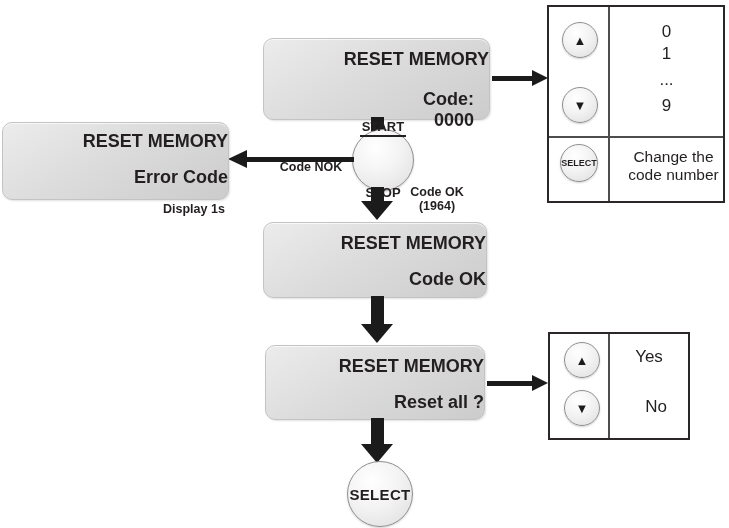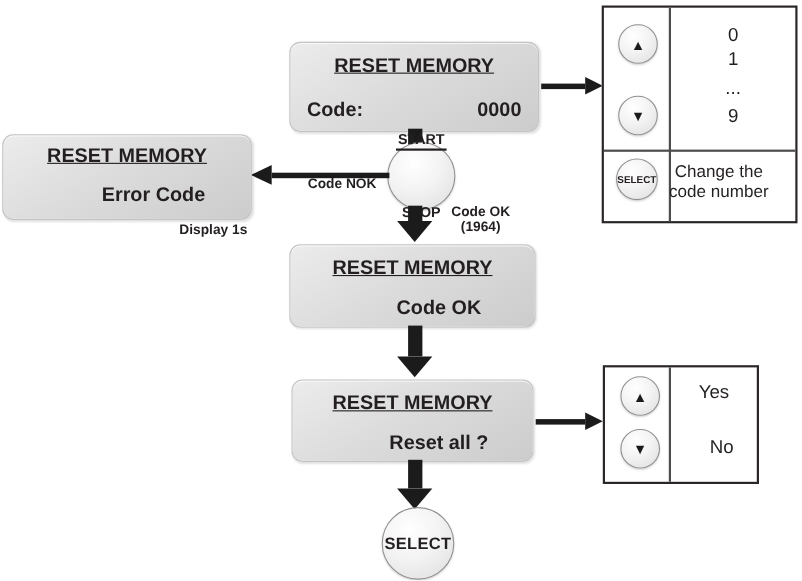--- a/index.html
+++ b/index.html
@@ -7,29 +7,28 @@
   .stage {
     position:relative; width:729px; height:528px; background:#ffffff;
     font-family:"Liberation Sans", sans-serif; color:#231f20; overflow:hidden;
   }
   
   .lcd {
     position:absolute; border-radius:10px;
     background:linear-gradient(150deg,#ececec 0%,#dcdcdc 45%,#cccccc 100%);
     border:1px solid #c3c3c3;
     box-shadow: inset 0 1px 0 rgba(255,255,255,.7), 1px 1px 2px rgba(0,0,0,.12);
-    text-align:center;
-    text-decoration:underline;
+    text-align:right;
   }
   .lcd .title { font-weight:bold; font-size:18px; margin-top:10px; }
   .lcd .line2 { position:absolute; left:0; right:0; top:46px; font-weight:bold; font-size:18px;margin-left:48px; }
   .code-row {
     position:absolute; left:15px; right:15px; top:50px;
     display:flex; justify-content:space-between;
-    font-weight:bold; font-size:18px;
+    font-weight:bold; font-size:18px;flex-direction:column;
   }
   
   .circle-btn {
     position:absolute; border-radius:50%;
     background:radial-gradient(circle at 38% 30%, #ffffff 0%, #f3f3f3 45%, #dddddd 100%);
     border:1px solid #8f8f8f;
     display:flex; flex-direction:column; align-items:center; justify-content:center;
     box-shadow:0 1px 2px rgba(0,0,0,.18);
   }
   .startstop-line1 { font-weight:bold; font-size:13px; line-height:15px;
@@ -133,21 +132,21 @@
     </div>
     <div class="circle-btn" style="left:11px; top:137px; width:38px; height:38px;">
       <span class="mini-select-label">SELECT</span>
     </div>
     <div class="values-col" style="left:61px; top:14px; width:113px;">
       <div class="v">0</div>
       <div class="v">1</div>
       <div class="v v-dots">...</div>
       <div class="v">9</div>
     </div>
-    <div class="desc-cell" style="left:48px; top:131px; width:113px; height:55px;">
+    <div class="desc-cell" style="left:68px; top:131px; width:113px; height:55px;">
       <div>Change the</div>
       <div>code number</div>
     </div>
   </div>
 
   <div class="bar" style="left:487px; top:381px; width:45px; height:5px;"></div>
   <div class="head-right" style="left:532px; top:375px;"></div>
 
   <div class="panel" style="left:548px; top:332px; width:142px; height:108px;">
     <div class="vdiv" style="left:58px;"></div>

